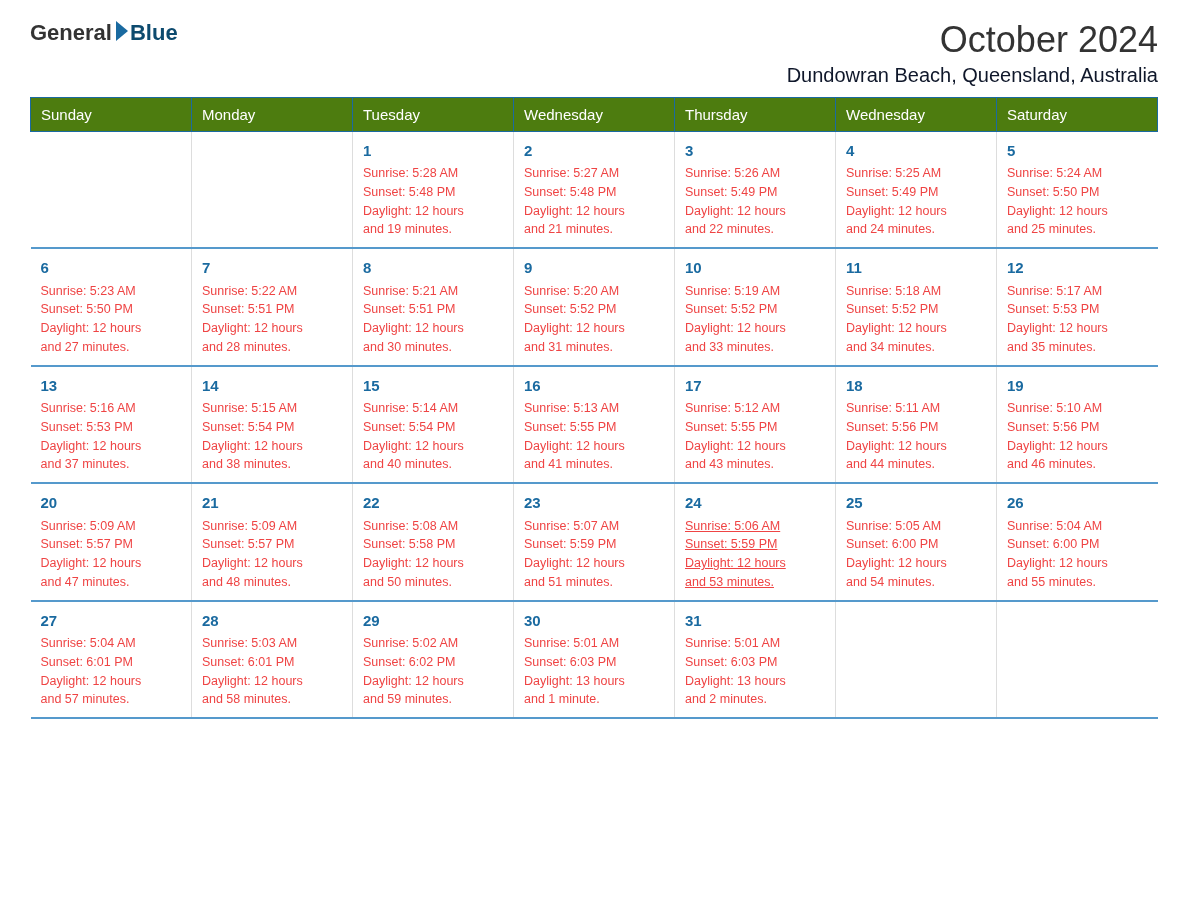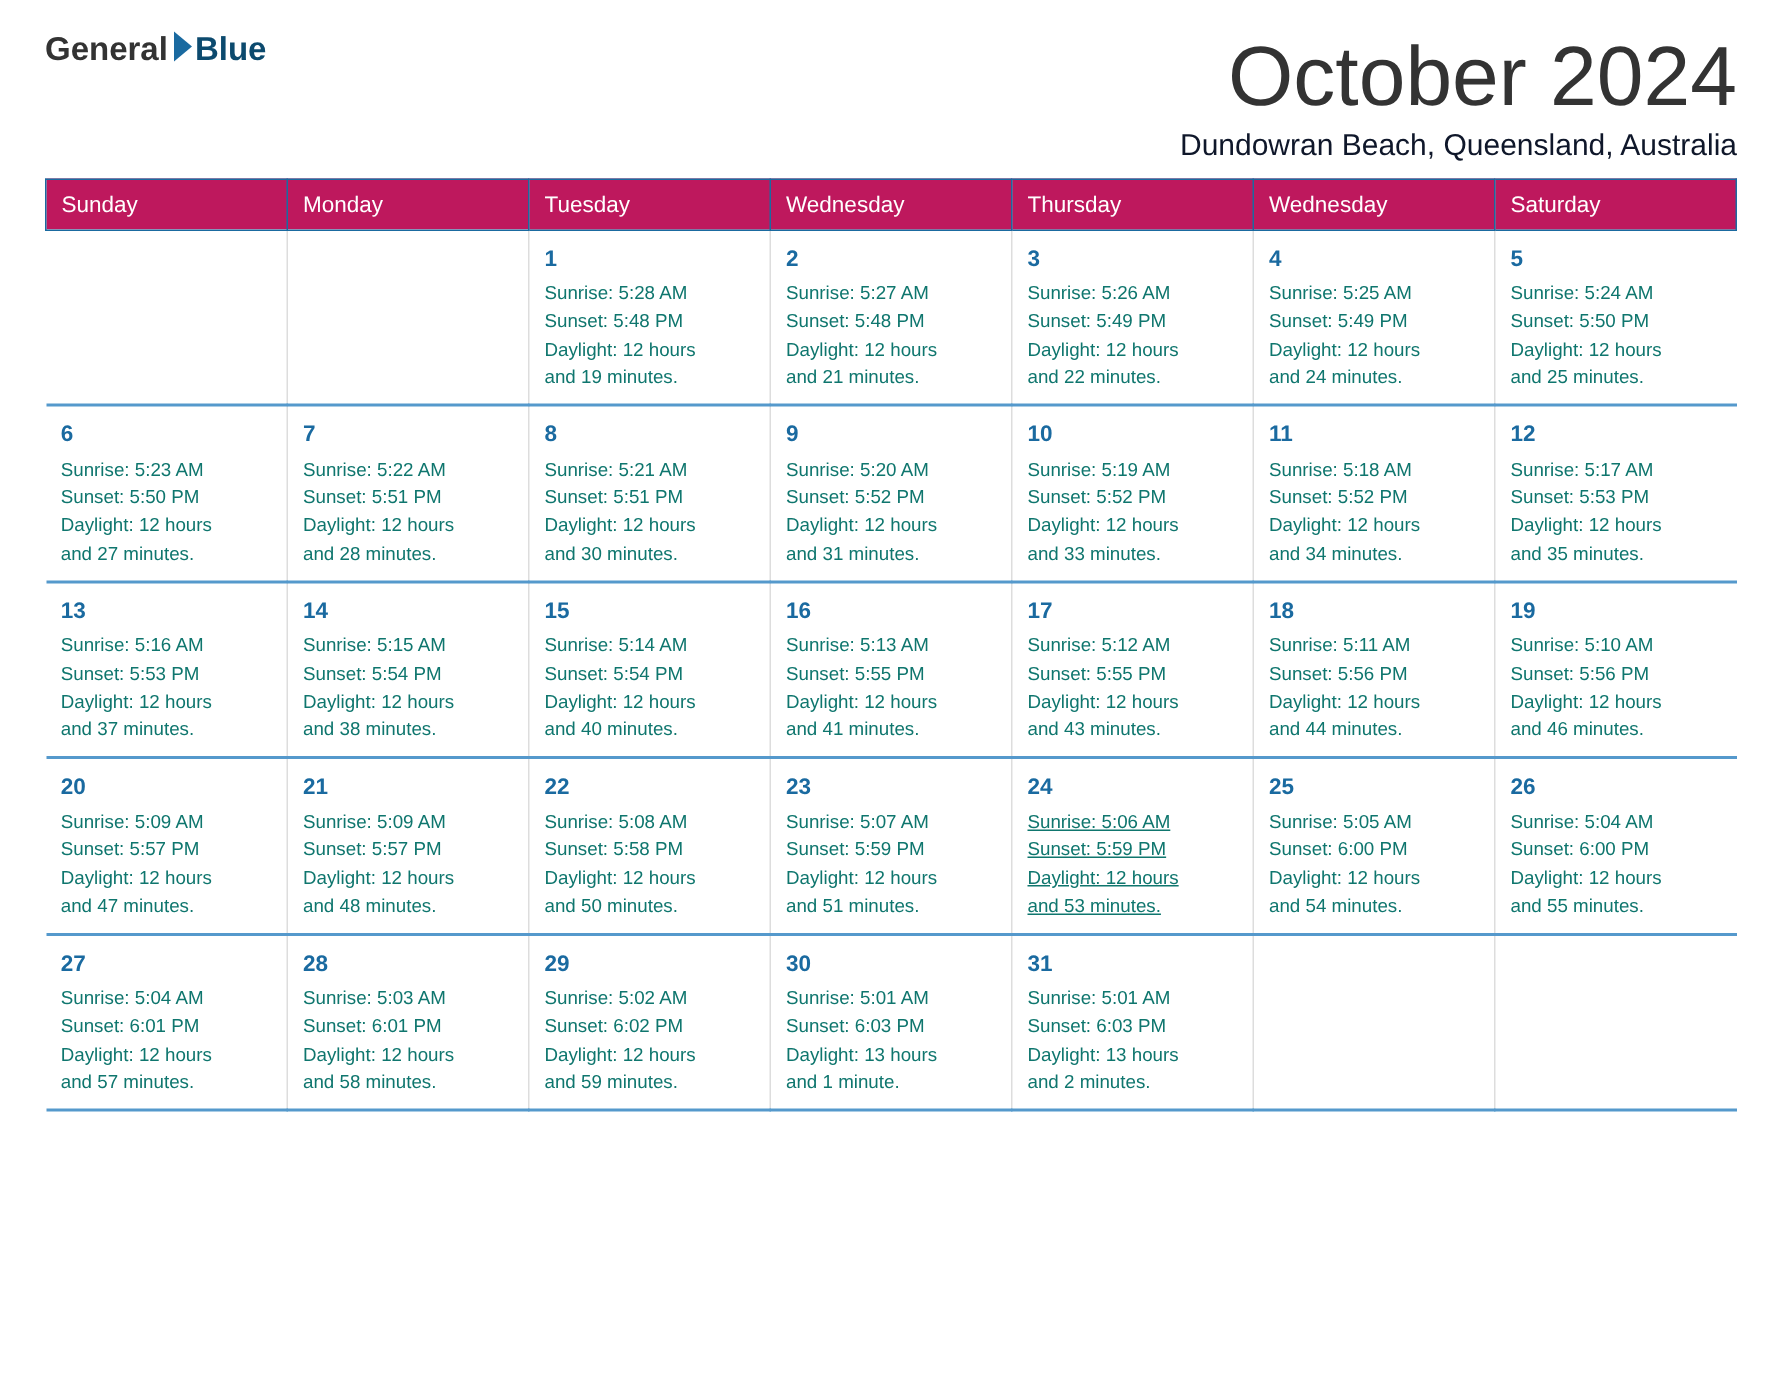--- a/index.html
+++ b/index.html
@@ -29,37 +29,37 @@
       border-top: 10px solid transparent;
       border-bottom: 10px solid transparent;
       margin-left: 4px;
       margin-top: -4px;
       display: inline-block;
     }
     .title-area {
       text-align: right;
     }
     .month-title {
-      font-size: 56px;
+      font-size: 36px;
       font-weight: 300;
       color: #333;
       line-height: 1.1;
     }
     .location-title {
       font-size: 20px;
       color: #0f172a;
       margin-top: 4px;
     }
     .calendar {
       width: 100%;
       border-collapse: collapse;
       margin-top: 10px;
     }
     .calendar thead tr {
-      background-color: #be185d;
+      background-color: #4d7c0f;
       color: #fff;
     }
     .calendar thead th {
       padding: 8px 10px;
       font-size: 15px;
       font-weight: normal;
       text-align: left;
       border: 1px solid #1a6aa0;
     }
     .calendar tbody tr {
@@ -84,21 +84,21 @@
     }
     .day-num {
       font-size: 15px;
       font-weight: bold;
       color: #1a6aa0;
       display: block;
       margin-bottom: 2px;
     }
     .day-info {
       font-size: 12.5px;
-      color: #0f766e;
+      color: #ef4444;
       line-height: 1.5;
     }
     .empty-cell {
       background: #fff;
     }
     .logo-wrapper {
       display: flex;
       flex-direction: row;
       align-items: flex-start;
     }

